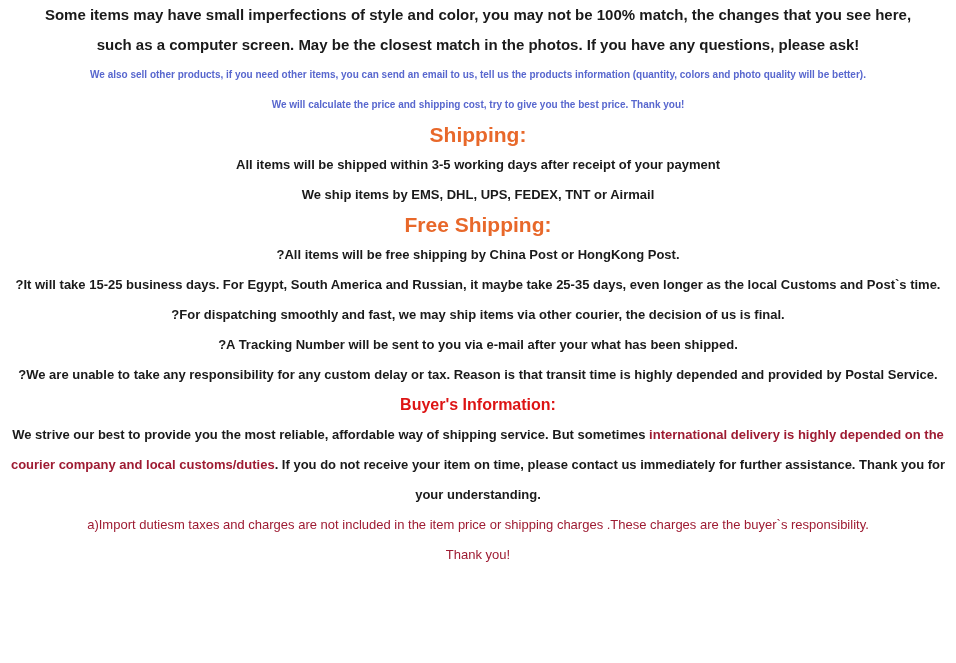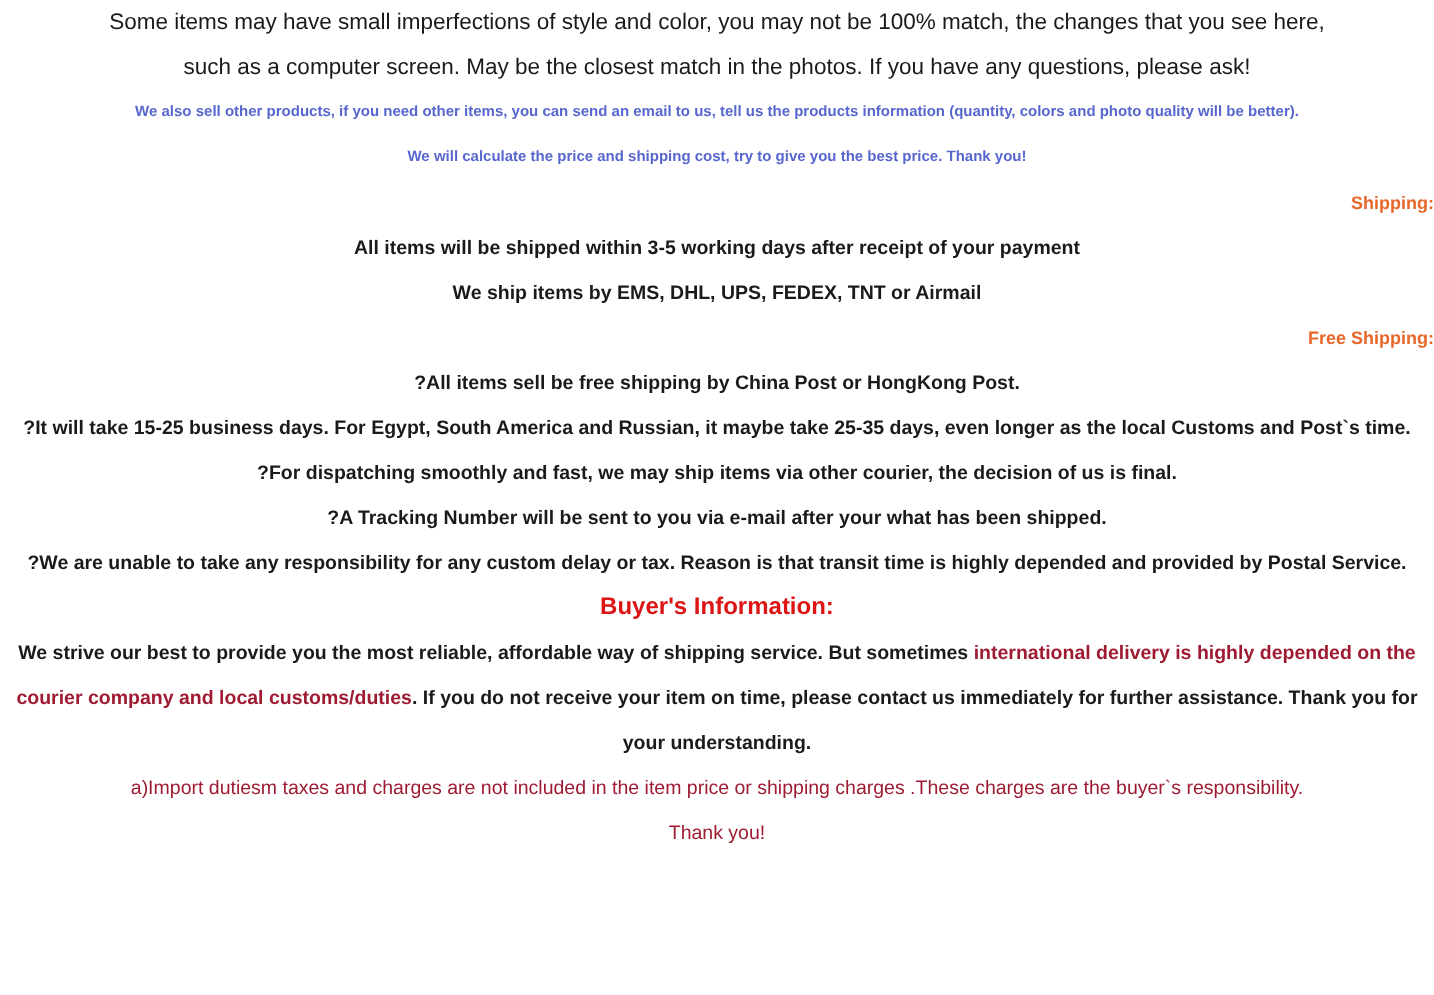--- a/index.html
+++ b/index.html
@@ -17,41 +17,40 @@
     width: 956px;
     height: 663px;
   }
   .line {
     height: 30px;
     line-height: 30px;
     text-align: center;
     white-space: nowrap;
   }
   .intro {
-    font-weight: normal;
+    font-weight: bold;
     font-size: 15px;
     color: var(--black, #1a1a1a);
   }
   .title {
     height: 36px;
     line-height: 36px;
     font-size: 24px;
     font-weight: normal;
     color: var(--blue-title, #3a63d0);
   }
   .blue {
     font-size: 10px;
     font-weight: bold;
     color: var(--blue-body, #5867ce);
   }
   .orange-heading {
     font-weight: bold;
-    font-size: 12px;
+    font-size: 21px;
     color: var(--orange, #e8682a);
-    text-align: right;
   }
   .red-heading {
     font-weight: bold;
     font-size: 16px;
     color: var(--red, #dd1414);
   }
   .body {
     font-weight: bold;
     font-size: 13px;
     color: var(--black, #1a1a1a);
@@ -70,21 +69,21 @@
 
 <div class="doc" id="doc">
     <div class="line intro"><span>Some items may have small imperfections of style and color, you may not be 100% match, the changes that you see here,</span></div>
     <div class="line intro"><span>such as a computer screen. May be the closest match in the photos. If you have any questions, please ask!</span></div>
     <div class="line blue"><span>We also sell other products, if you need other items, you can send an email to us, tell us the products information (quantity, colors and photo quality will be better).</span></div>
     <div class="line blue"><span>We will calculate the price and shipping cost, try to give you the best price. Thank you!</span></div>
     <div class="line orange-heading"><span>Shipping:</span></div>
     <div class="line body"><span>All items will be shipped within 3-5 working days after receipt of your payment</span></div>
     <div class="line body"><span>We ship items by EMS, DHL, UPS, FEDEX, TNT or Airmail</span></div>
     <div class="line orange-heading"><span>Free Shipping:</span></div>
-    <div class="line body"><span>?All items sell be free shipping by China Post or HongKong Post.</span></div>
+    <div class="line body"><span>?All items will be free shipping by China Post or HongKong Post.</span></div>
     <div class="line body"><span>?It will take 15-25 business days. For Egypt, South America and Russian, it maybe take 25-35 days, even longer as the local Customs and Post`s time.</span></div>
     <div class="line body"><span>?For dispatching smoothly and fast, we may ship items via other courier, the decision of us is final.</span></div>
     <div class="line body"><span>?A Tracking Number will be sent to you via e-mail after your what has been shipped.</span></div>
     <div class="line body"><span>?We are unable to take any responsibility for any custom delay or tax. Reason is that transit time is highly depended and provided by Postal Service.</span></div>
     <div class="line red-heading"><span>Buyer's Information:</span></div>
     <div class="line body"><span>We strive our best to provide you the most reliable, affordable way of shipping service. But sometimes </span><span class="seg-maroon">international delivery is highly depended on the</span></div>
     <div class="line body"><span class="seg-maroon">courier company and local customs/duties</span><span>. If you do not receive your item on time, please contact us immediately for further assistance. Thank you for</span></div>
     <div class="line body"><span>your understanding.</span></div>
     <div class="line maroon-body"><span>a)Import dutiesm taxes and charges are not included in the item price or shipping charges .These charges are the buyer`s responsibility.</span></div>
     <div class="line maroon-body"><span>Thank you!</span></div>

